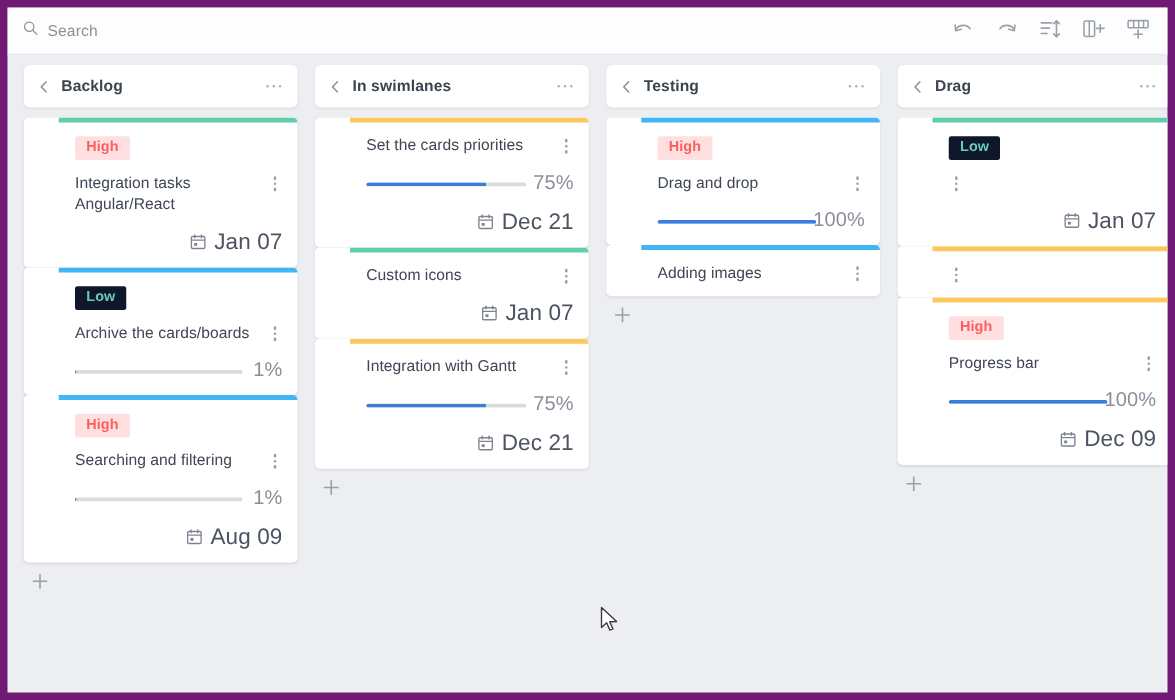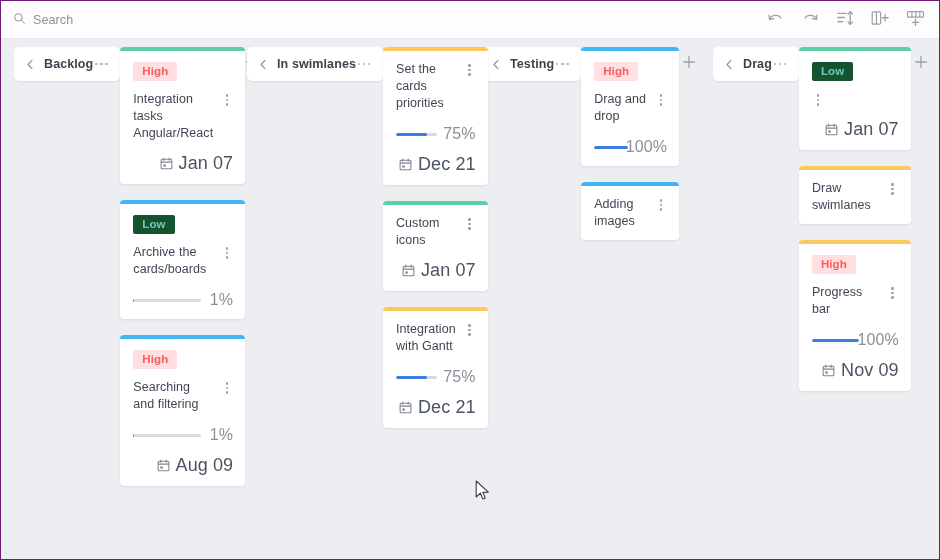--- a/index.html
+++ b/index.html
@@ -13,21 +13,21 @@
     background: #eceef2;
     font-family: "Liberation Sans", sans-serif;
     -webkit-font-smoothing: antialiased;
   }
 
   #app {
     position: relative;
     width: 940px;
     height: 560px;
     box-sizing: border-box;
-    border: 1px solid #701a75;
+    border: 6px solid #701a75;
     background: #eceef2;
     display: flex;
     flex-direction: column;
     overflow: hidden;
     justify-content: center;
   }
 
   
   .toolbar {
     height: 38px;
@@ -78,21 +78,21 @@
     box-sizing: border-box;
     overflow: hidden;
     align-items: flex-start;
   }
   .column {
     width: 233px;
     min-width: 233px;
     box-sizing: border-box;
     padding: 0 7px;
     display: flex;
-    flex-direction: row;
+    flex-direction: column;
   }
 
   .col-header {
     background: #ffffff;
     border-radius: 5px;
     height: 34px;
     display: flex;
     align-items: center;
     padding: 0 11px 0 9px;
     box-sizing: border-box;
@@ -138,42 +138,43 @@
     background: #aeb3bd;
     display: block;
   }
 
   .cards { display: flex; flex-direction: column; }
 
   
   .card {
     background: #ffffff;
     border-radius: 4px;
-    margin-bottom: 16px;
+    margin-bottom: 0;
     box-shadow: 0 1px 2px rgba(16,24,40,.09);
     overflow: hidden;
     cursor: pointer;
     position: relative;
+    padding-left: 28px;
   }
   .card-bar { height: 4px; width: 100%; display: block; }
   .card-body {
     padding: 10px 12px 10px 13px;
     box-sizing: border-box;
   }
   .badge {
     display: inline-block;
     font-size: 11.5px;
     font-weight: 700;
     padding: 3px 9px 4px 9px;
     border-radius: 2px;
     letter-spacing: .1px;
     margin-bottom: 10px;
   }
   .badge-high { background: #ffdfe0; color: #fb5e5e; }
-  .badge-low  { background: #14532d; color: #6bcbbb; }
+  .badge-low  { background: #0f172a; color: #6bcbbb; }
 
   .card-titlerow {
     display: flex;
     align-items: flex-start;
     gap: 8px;
   }
   .card-title {
     font-size: 12.5px;
     color: #3f4654;
     line-height: 17px;
@@ -657,21 +658,20 @@
                     <rect x="3.6" y="8" width="2.6" height="2.4" fill="#7d838f"></rect>
                   </svg>
                 </span>
                 <span class="date-text">Jan 07</span>
               </div></div>
           </div>
           <div class="card">
             <span class="card-bar" style="background: rgb(252, 200, 92);"></span>
             <div class="card-body">
               <div class="card-titlerow">
-                <div class="card-title">Draw swimlanes</div>
                 <div class="card-menu">
                   <div class="dots-v">
                     <i></i>
                     <i></i>
                     <i></i>
                   </div>
                 </div>
               </div>
             </div>
           </div>
@@ -694,21 +694,21 @@
               </div><div class="date-row">
                 <span style="display: flex;">
                   <svg width="13" height="13" viewBox="0 0 14 14">
                     <rect x="1.2" y="2.4" width="11.6" height="10.3" rx="1.1" fill="none" stroke="#7d838f" stroke-width="1.15"></rect>
                     <line x1="1.2" y1="5.5" x2="12.8" y2="5.5" stroke="#7d838f" stroke-width="1.15"></line>
                     <line x1="4.1" y1="1.1" x2="4.1" y2="3.4" stroke="#7d838f" stroke-width="1.15" stroke-linecap="round"></line>
                     <line x1="9.9" y1="1.1" x2="9.9" y2="3.4" stroke="#7d838f" stroke-width="1.15" stroke-linecap="round"></line>
                     <rect x="3.6" y="8" width="2.6" height="2.4" fill="#7d838f"></rect>
                   </svg>
                 </span>
-                <span class="date-text">Nov 09</span>
+                <span class="date-text">Dec 09</span>
               </div></div>
           </div>
         </div>
         <div class="add-card">
           <svg width="14" height="14" viewBox="0 0 14 14">
             <line x1="7" y1="1.6" x2="7" y2="12.4" stroke="#9aa0ab" stroke-width="1.3" stroke-linecap="round"></line>
             <line x1="1.6" y1="7" x2="12.4" y2="7" stroke="#9aa0ab" stroke-width="1.3" stroke-linecap="round"></line>
           </svg>
         </div>
       </div>

